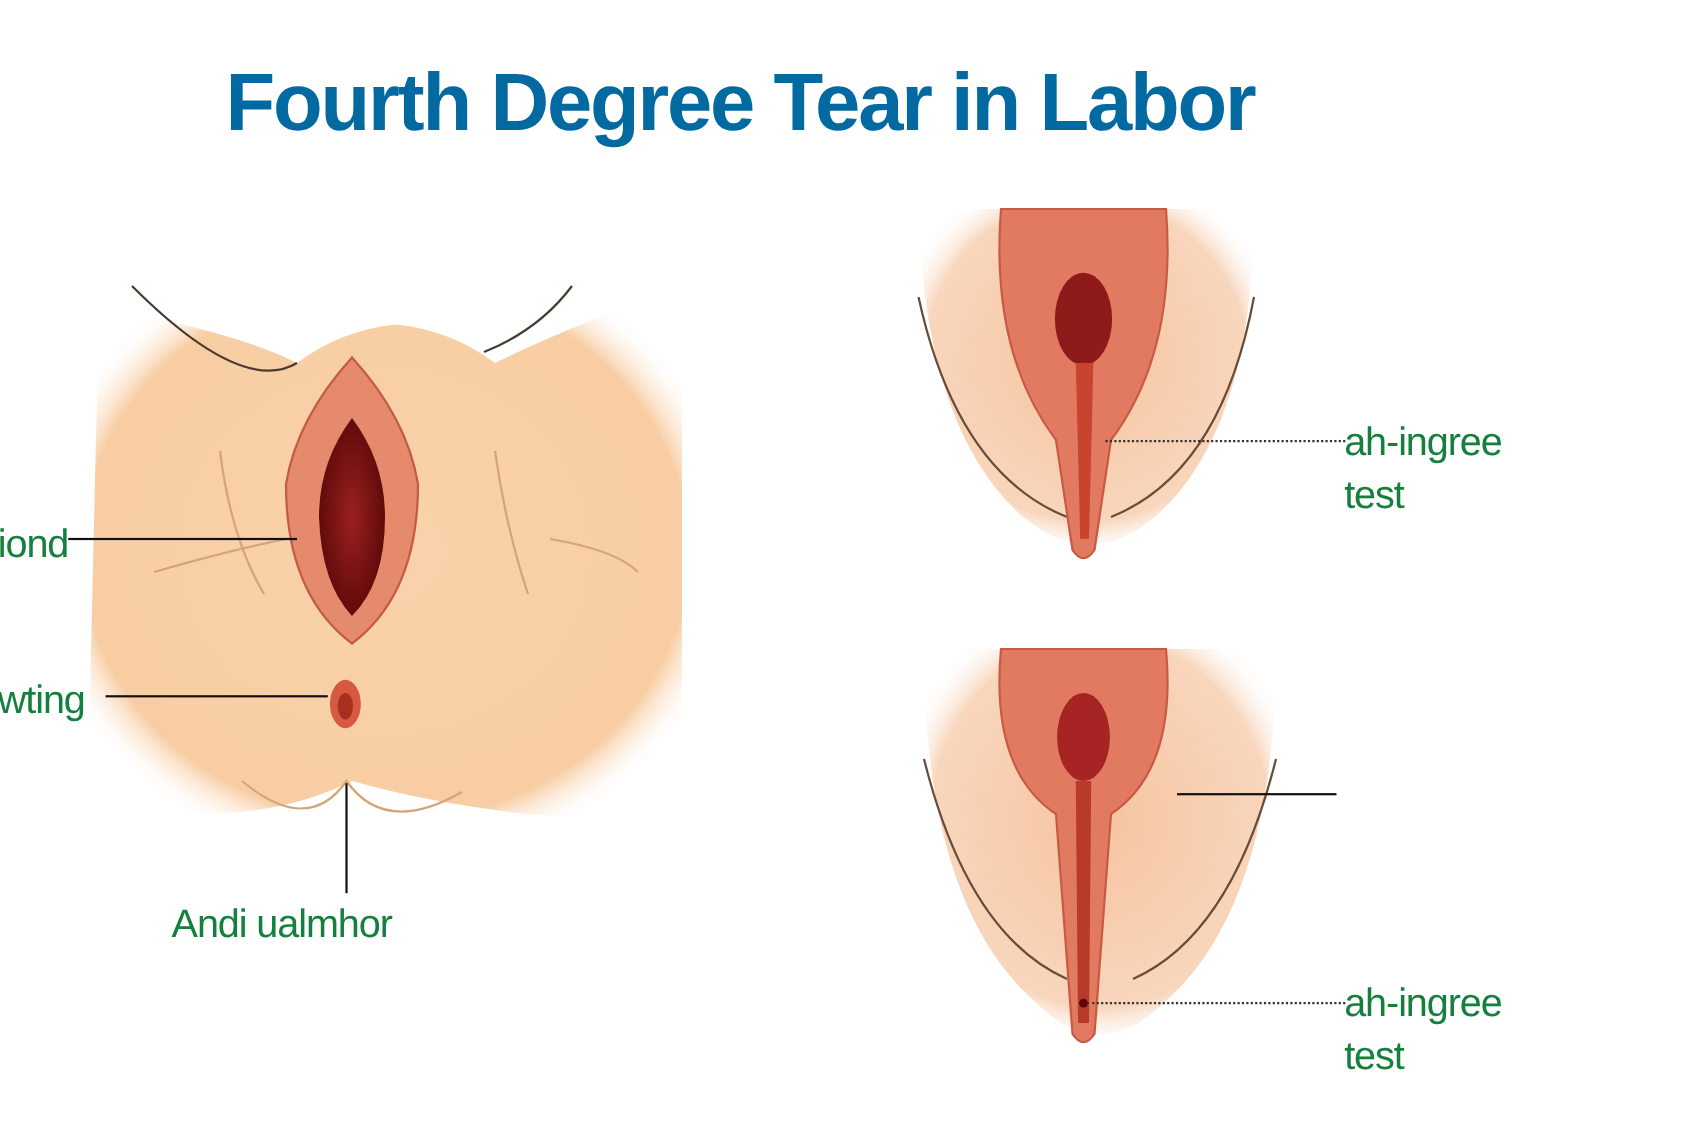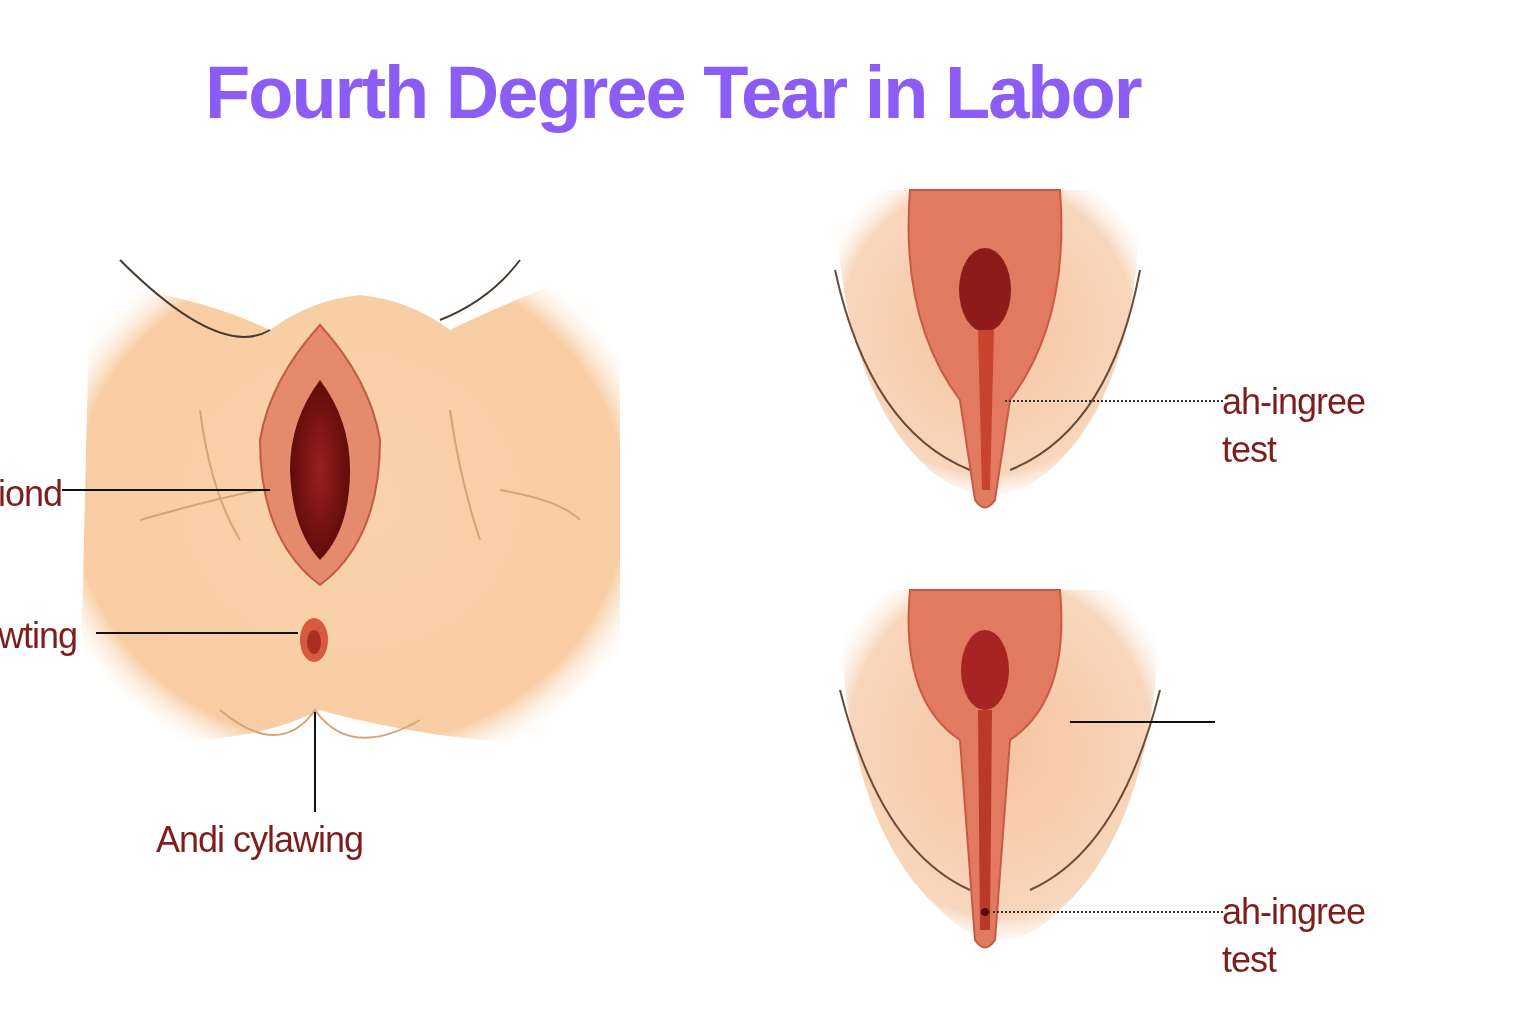--- a/index.html
+++ b/index.html
@@ -1,18 +1,18 @@
 <!DOCTYPE html>
 <html><head>
 <meta charset="utf-8">
 <style>
   html,body{margin:0;padding:0;background:#ffffff;}
   body{width:1536px;height:1024px;position:relative;overflow:hidden;font-family:"Liberation Sans",sans-serif;}
-  .title{position:absolute;left:205px;top:50px;font-size:74px;font-weight:bold;letter-spacing:-2px;color:#8b5cf6;white-space:nowrap;}
-  .label{position:absolute;font-size:36px;color:#7f1d1d;line-height:48px;white-space:nowrap;letter-spacing:-1px;}
+  .title{position:absolute;left:205px;top:50px;font-size:74px;font-weight:bold;letter-spacing:-2px;color:#0369a1;white-space:nowrap;}
+  .label{position:absolute;font-size:36px;color:#15803d;line-height:48px;white-space:nowrap;letter-spacing:-1px;}
   .line{position:absolute;background:#111;}
   .dline{position:absolute;border-top:2px dotted #333;height:0;}
   svg{position:absolute;}
 </style>
 </head>
 <body>
 
 <div class="title">Fourth Degree Tear in Labor</div>
 
 <svg width="600" height="560" style="left:60px;top:240px;" viewBox="0 0 600 560">
@@ -41,21 +41,21 @@
   <path d="M160 470 Q220 520 255 470 Q290 520 360 480" stroke="#d4a47a" stroke-width="2" fill="none"></path>
 </svg>
 
 <div class="label" style="left:-2px;top:470px;">iond</div>
 <div class="line" style="left:62px;top:489px;width:208px;height:2px;"></div>
 
 <div class="label" style="left:-2px;top:612px;">wting</div>
 <div class="line" style="left:96px;top:632px;width:202px;height:2px;"></div>
 
 <div class="line" style="left:314px;top:712px;width:2px;height:100px;"></div>
-<div class="label" style="left:156px;top:816px;">Andi cylawing</div>
+<div class="label" style="left:156px;top:816px;">Andi ualmhor</div>
 
 <svg width="360" height="360" style="left:810px;top:170px;" viewBox="0 0 360 360">
   <defs>
     <radialGradient id="skinR1" cx="50%" cy="45%" r="60%">
       <stop offset="0%" stop-color="#f6c4a0"></stop>
       <stop offset="80%" stop-color="#f8d6bc"></stop>
       <stop offset="100%" stop-color="#fff" stop-opacity="0"></stop>
     </radialGradient>
   </defs>
   <path d="M25 20 L330 20 Q330 220 240 300 Q180 350 120 300 Q30 220 25 20 Z" fill="url(#skinR1)"></path>

